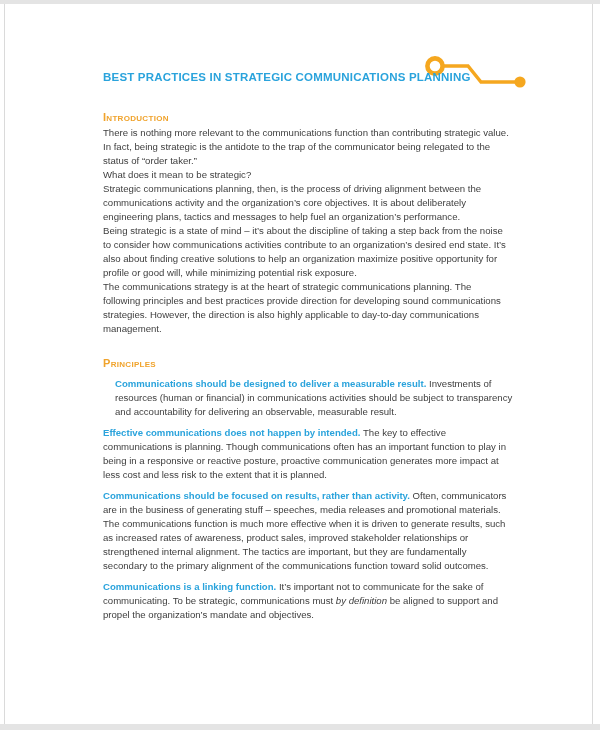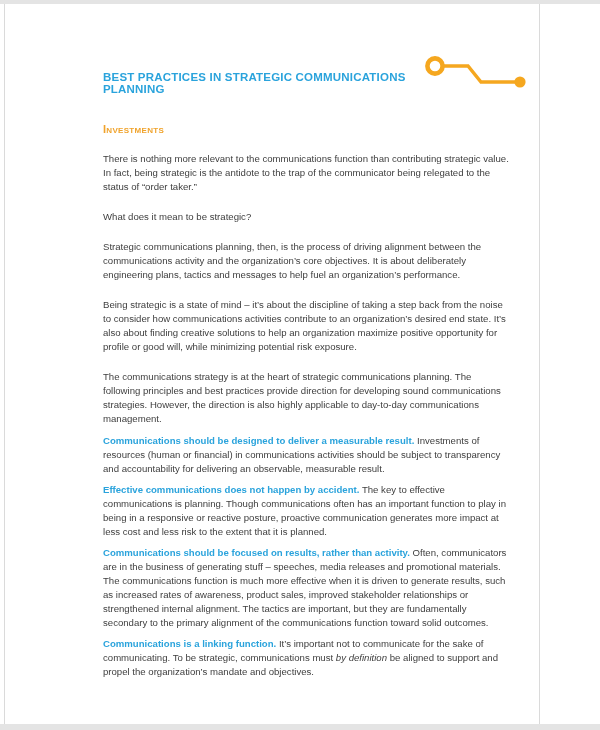--- a/index.html
+++ b/index.html
@@ -14,21 +14,21 @@
 
   .band {
     position: absolute; left: 0; width: 600px; background: #E4E4E4;
   }
   .band.top { top: 0; height: 4px; }
   .band.bottom { top: 724px; height: 6px; }
 
   .page {
     position: absolute;
     left: 4px; top: 4px;
-    width: 536px; height: 720px;
+    width: 589px; height: 720px;
     background: #FFFFFF;
     border-left: 1px solid #DADADA;
     border-right: 1px solid #DADADA;
   }
 
   .content {
     position: relative;
     padding: 0 86px 0 98px;
     width: 100%;
     height: 100%;
@@ -57,24 +57,24 @@
   }
   .section-heading.intro { margin-top: 28px; }
   .section-heading.principles { margin-top: 21px; }
 
   p {
     font-size: 9.6px;
     line-height: 14px;
     color: var(--body-text);
     width: 406px;
   }
-  p.intro-p { margin-top: 16px; }
-  p.intro-p.first { margin-top: 17px; }
+  p.intro-p { margin-top: 0; }
+  p.intro-p.first { margin-top: 3px; }
   p.principle { margin-top: 7px; }
-  p.principle.first { margin-top: 8px; }
+  p.principle.first { margin-top: 8px; margin-left: 12px; }
 
   .lead {
     font-weight: bold;
     color: var(--accent-blue);
   }
   .em { font-style: italic; text-align: right; }
 </style>
 </head>
 <body>
 
@@ -85,32 +85,33 @@
   <svg class="decor" viewBox="0 0 115 42" xmlns="http://www.w3.org/2000/svg">
     <polyline points="22,15 49,15 62,31 101,31" fill="none" stroke="#F5A71F" stroke-width="3.4" stroke-linejoin="miter"></polyline>
     <circle cx="16" cy="15" r="7.6" fill="none" stroke="#F5A71F" stroke-width="4.6"></circle>
     <circle cx="101" cy="31" r="5.6" fill="#F5A71F"></circle>
   </svg>
 
   <div class="content">
 
     <h1 class="title">BEST PRACTICES IN STRATEGIC COMMUNICATIONS PLANNING</h1>
 
-    <h2 class="section-heading intro">Investments</h2>
+    <h2 class="section-heading intro">Introduction</h2>
 
     <p class="intro-p first">There is nothing more relevant to the communications function than contributing strategic value. In fact, being strategic is the antidote to the trap of the communicator being relegated to the status of “order taker.”</p>
     <p class="intro-p">What does it mean to be strategic?</p>
     <p class="intro-p">Strategic communications planning, then, is the process of driving alignment between the communications activity and the organization’s core objectives. It is about deliberately engineering plans, tactics and messages to help fuel an organization’s performance.</p>
     <p class="intro-p">Being strategic is a state of mind – it’s about the discipline of taking a step back from the noise to consider how communications activities contribute to an organization’s desired end state.  It’s also about finding creative solutions to help an organization maximize positive opportunity for profile or good will, while minimizing potential risk exposure.</p>
     <p class="intro-p">The communications strategy is at the heart of strategic communications planning. The following principles and best practices provide direction for developing sound communications strategies. However, the direction is also highly applicable to day-to-day communications management.</p>
 
+    <h2 class="section-heading principles">Principles</h2>
 
     <p class="principle first"><span class="lead">Communications should be designed to deliver a measurable result.</span> <span>Investments of resources (human or financial) in communications activities should be subject to transparency and accountability for delivering an observable, measurable result.</span></p>
 
-    <p class="principle"><span class="lead">Effective communications does not happen by accident.</span> <span>The key to effective communications is planning. Though communications often has an important function to play in being in a responsive or reactive posture, proactive communication generates more impact at less cost and less risk to the extent that it is planned.</span></p>
+    <p class="principle"><span class="lead">Effective communications does not happen by intended.</span> <span>The key to effective communications is planning. Though communications often has an important function to play in being in a responsive or reactive posture, proactive communication generates more impact at less cost and less risk to the extent that it is planned.</span></p>
 
     <p class="principle"><span class="lead">Communications should be focused on results, rather than activity.</span> <span>Often, communicators are in the business of generating stuff – speeches, media releases and promotional materials. The communications function is much more effective when it is driven to generate results, such as increased rates of awareness, product sales, improved stakeholder relationships or strengthened internal alignment. The tactics are important, but they are fundamentally secondary to the primary alignment of the communications function toward solid outcomes.</span></p>
 
     <p class="principle"><span class="lead">Communications is a linking function.</span> <span>It’s important not to communicate for the sake of communicating. To be strategic, communications must </span><span class="em">by definition</span><span> be aligned to support and propel the organization’s mandate and objectives.</span></p>
 
   </div>
 </div>
 
 <div class="band bottom"></div>
 

